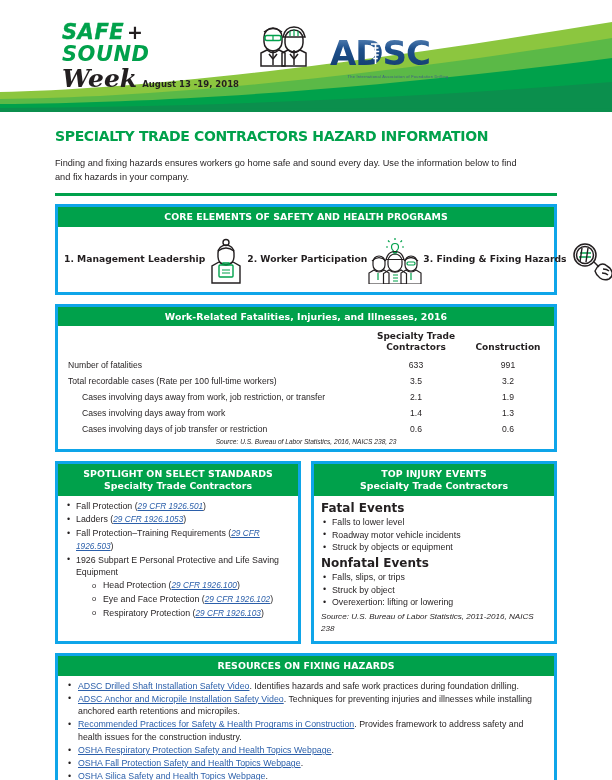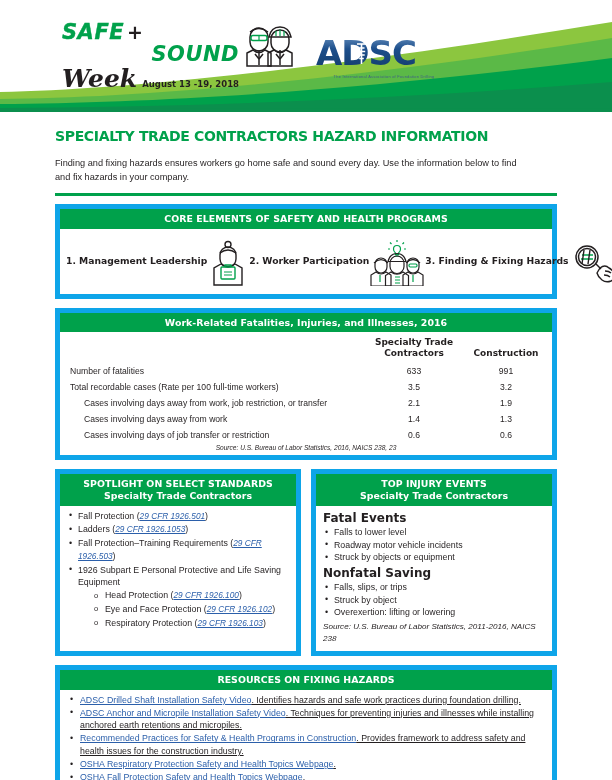--- a/index.html
+++ b/index.html
@@ -25,36 +25,36 @@
   .swoosh { position: absolute; inset: 0; width: 612px; height: 112px; }
 
   .logos {
     position: absolute;
     left: 62px; top: 22px;
     display: flex; align-items: center; gap: 22px;
     z-index: 3;
   }
 
   
-  .ss-logo { display: flex; align-items: flex-start; gap: 3px; }
+  .ss-logo { display: flex; align-items: flex-start; gap: 17px; }
   .ss-words { display: flex; flex-direction: column; line-height: 1; }
   .ss-row1 { display: flex; align-items: center; gap: 3px; }
   .ss-safe {
     font-family: "DejaVu Sans", sans-serif;
     font-weight: bold; font-style: italic;
     font-size: 21px; letter-spacing: 0.5px;
     color: #00a14b;
     -webkit-text-stroke: 0.4px #00a14b;
   }
   .ss-plus { font-family:"DejaVu Sans",sans-serif; font-weight:bold; font-size:19px; color:#231f20; }
   .ss-sound {
     font-family: "DejaVu Sans", sans-serif;
     font-weight: bold; font-style: italic;
     font-size: 21px; letter-spacing: 0.5px;
-    color: #00a14b; margin-top: 1px; text-align: right;
+    color: #00a14b; margin-top: 1px;
   }
   .ss-row3 { display: flex; align-items: baseline; gap: 5px; margin-top: 1px; }
   .ss-week {
     font-family: "DejaVu Serif", serif;
     font-style: italic; font-weight: bold;
     font-size: 25px; color: #231f20;
   }
   .ss-date {
     font-family: "DejaVu Sans", sans-serif;
     font-weight: bold; font-size: 8.5px; color: #231f20;
@@ -98,21 +98,21 @@
     color: #fff;
     font-family: "DejaVu Sans", sans-serif;
     font-weight: bold;
     text-align: center;
     font-size: 9.4px;
     letter-spacing: 0.05px;
     padding: 4px 4px 4.5px;
   }
 
   
-  .box { border: 5px solid #0ea5e9; background: #fff; }
+  .box { border: 3px solid #0ea5e9; background: #fff; }
 
   
   .core { margin-top: 8px; }
   .core-body { display: flex; padding: 7px 6px 8px; }
   .core-col { flex: 1; display: flex; flex-direction: row; align-items: center; }
   .core-col-label {
     font-family: "DejaVu Sans", sans-serif;
     font-weight: bold;
     font-size: 9.2px;
     color: #231f20;
@@ -208,21 +208,20 @@
   }
 
   
   .resources { margin-top: 9px; }
   .res-body { padding: 4px 7px 5px; }
   ul.res { list-style: none; }
   ul.res > li {
     position: relative; padding-left: 13px;
     font-size: 8.8px; line-height: 12.6px; color: #231f20;
     margin-bottom: 0.5px;
-    text-decoration: underline;
   }
   ul.res > li::before {
     content: "\2022"; position: absolute; left: 3px; top: -0.5px;
     font-size: 9px; color: #231f20;
   }
   .reslink { color: #2b5faa; text-decoration: underline; }
 
   .footer-url {
     text-align: center;
     color: #00a14b;
@@ -474,21 +473,21 @@
           <div>TOP INJURY EVENTS</div>
           <div>Specialty Trade Contractors</div>
         </div>
         <div class="col-body">
           <div class="sec-head">Fatal Events</div>
           <ul class="plain">
             <li>Falls to lower level</li>
             <li>Roadway motor vehicle incidents</li>
             <li>Struck by objects or equipment</li>
           </ul>
-          <div class="sec-head">Nonfatal Saving</div>
+          <div class="sec-head">Nonfatal Events</div>
           <ul class="plain">
             <li>Falls, slips, or trips</li>
             <li>Struck by object</li>
             <li>Overexertion: lifting or lowering</li>
           </ul>
           <div class="src-italic">Source: U.S. Bureau of Labor Statistics, 2011-2016, NAICS 238</div>
         </div>
       </div>
 
     </div>

